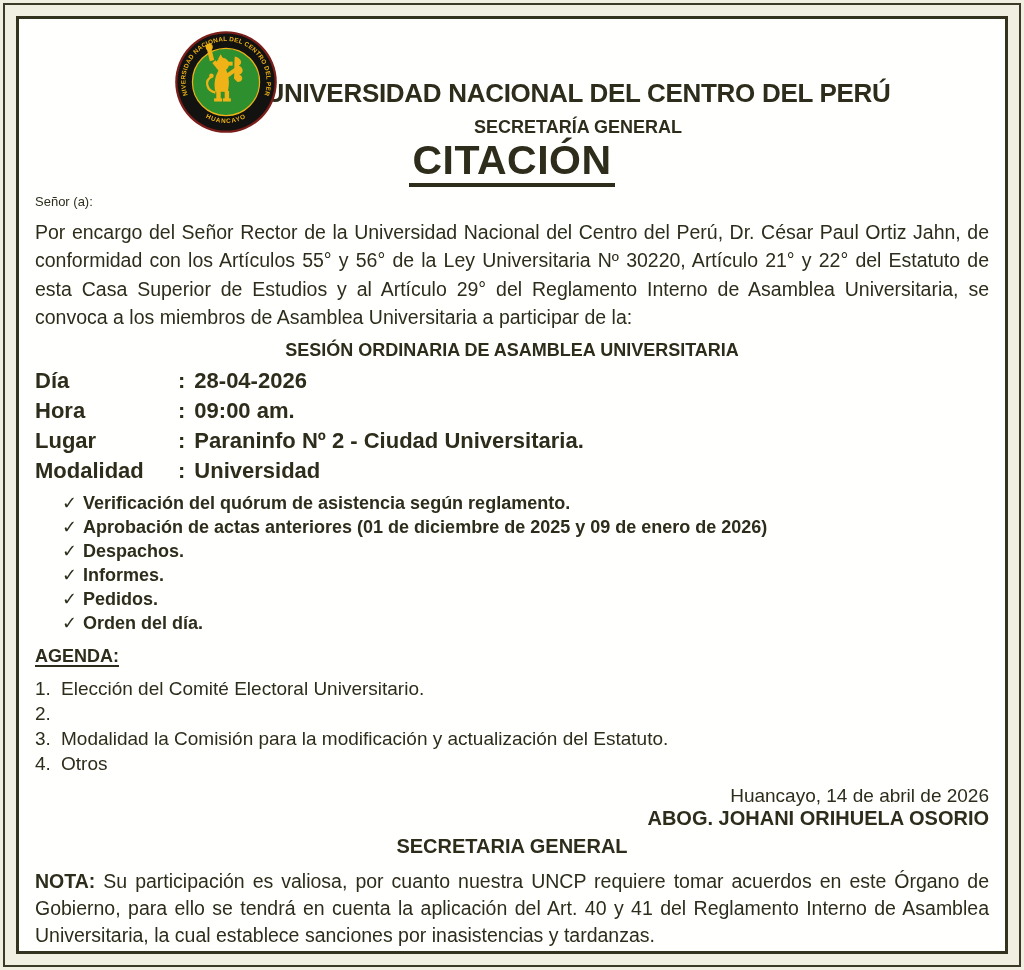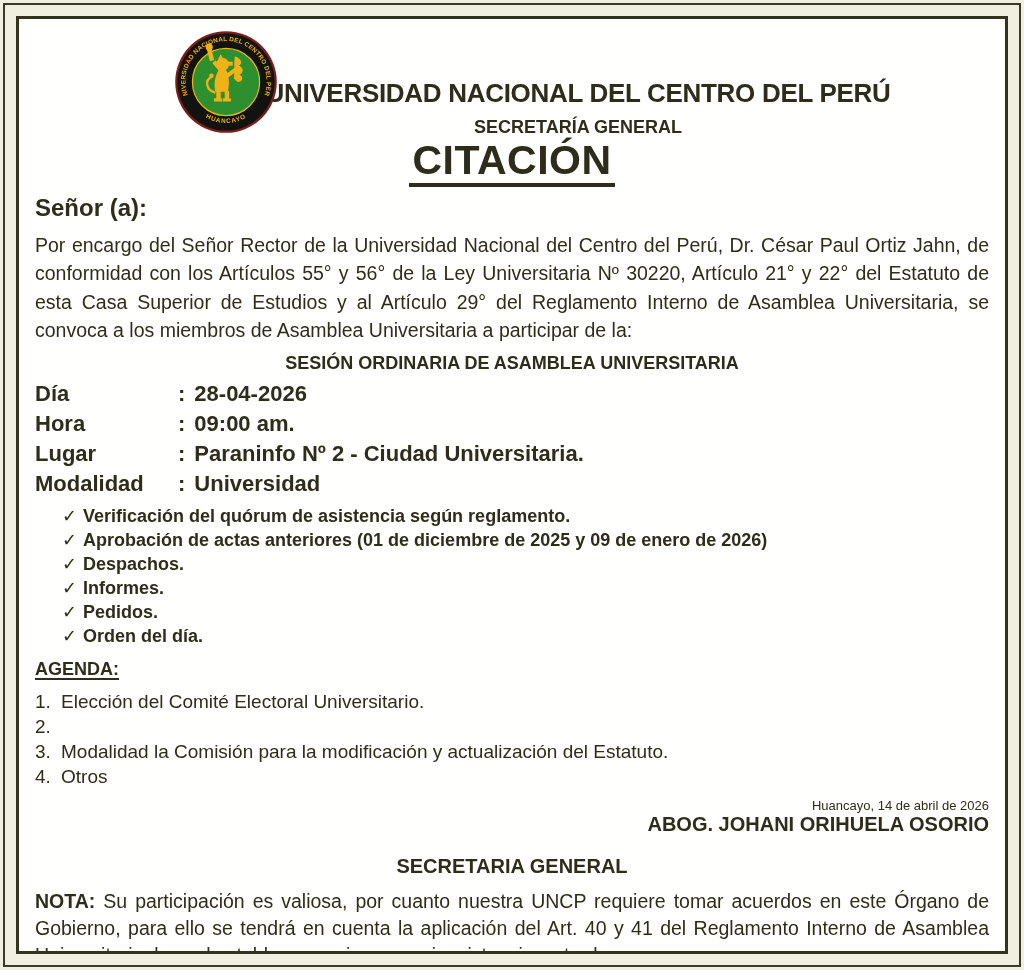--- a/index.html
+++ b/index.html
@@ -31,40 +31,40 @@
   
   .citation-wrap { text-align: center; margin-top: 2px; }
   .citation {
     display: inline-block;
     font-size: 41px; font-weight: bold; letter-spacing: 0.5px;
     border-bottom: 4px solid #2e2d1c;
     padding: 0 3px 1px 3px;
     line-height: 1.05;
   }
   
-  .salutation { font-size: 24px; font-weight: bold; margin: 7px 0 9px 0; }
+  .salutation { font-size: 13px; font-weight: normal; margin: 7px 0 9px 0; }
   .intro { font-size: 19.5px; line-height: 1.45; text-align: justify; }
   .session-title { text-align: center; font-size: 18px; font-weight: bold; margin: 9px 0 5px 0; }
   .details { font-size: 22px; font-weight: bold; }
   .detail-row { display: flex; line-height: 30px; }
   .detail-label { width: 143px; flex: none; }
   .detail-sep { margin-right: 9px; }
   .checklist { list-style: none; margin-top: 5px; font-size: 18px; font-weight: bold; }
   .checklist li { display: flex; line-height: 24px; padding-left: 27px; }
   .check-glyph { width: 21px; flex: none; font-weight: normal; }
   .agenda-heading {
     font-size: 18px; font-weight: bold; margin: 11px 0 9px 0;
     text-decoration: underline; text-decoration-thickness: 2px; text-underline-offset: 3px;
   }
   .agenda-list { font-size: 19px; }
   .agenda-item { display: flex; line-height: 25px; }
   .agenda-num { width: 26px; flex: none; }
-  .dateline { text-align: right; font-size: 13px; margin-top: 9px; }
+  .dateline { text-align: right; font-size: 19px; margin-top: 9px; }
   .sig-name { text-align: right; font-size: 20px; font-weight: bold; }
-  .sig-title { text-align: center; font-size: 20px; font-weight: bold; margin-top: 19px; }
+  .sig-title { text-align: center; font-size: 20px; font-weight: bold; margin-top: 5px; }
   .note { font-size: 19.5px; line-height: 1.37; text-align: justify; margin-top: 10px; }
   .note b { font-weight: bold; }
 </style>
 </head>
 <body>
 
 <div class="page">
   <div class="frame-outer">
     <div class="frame-inner">
 

